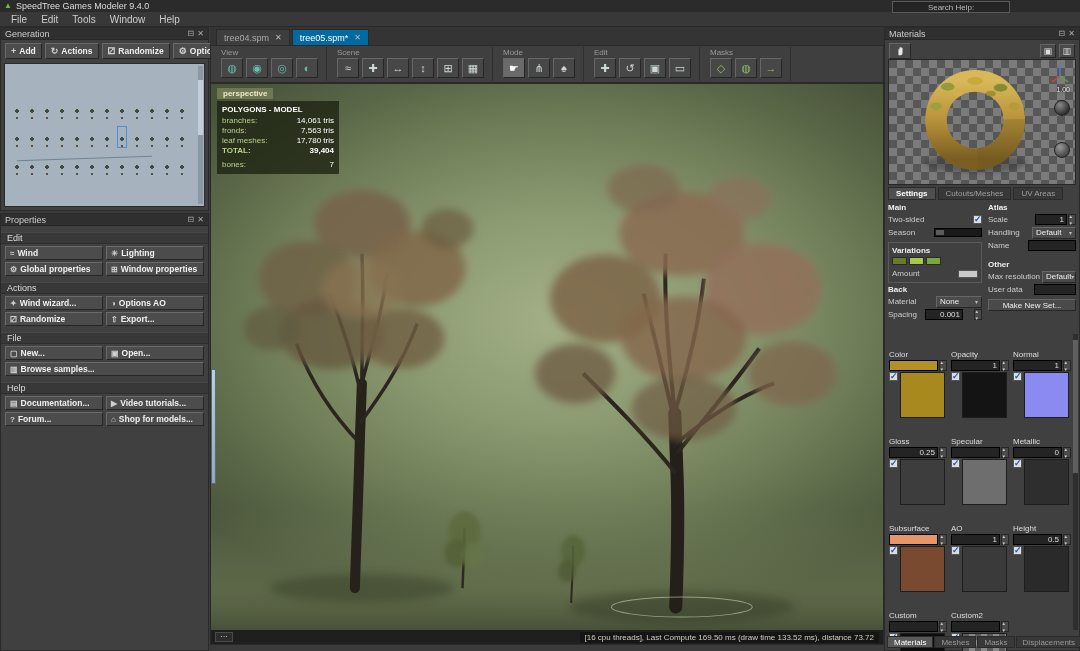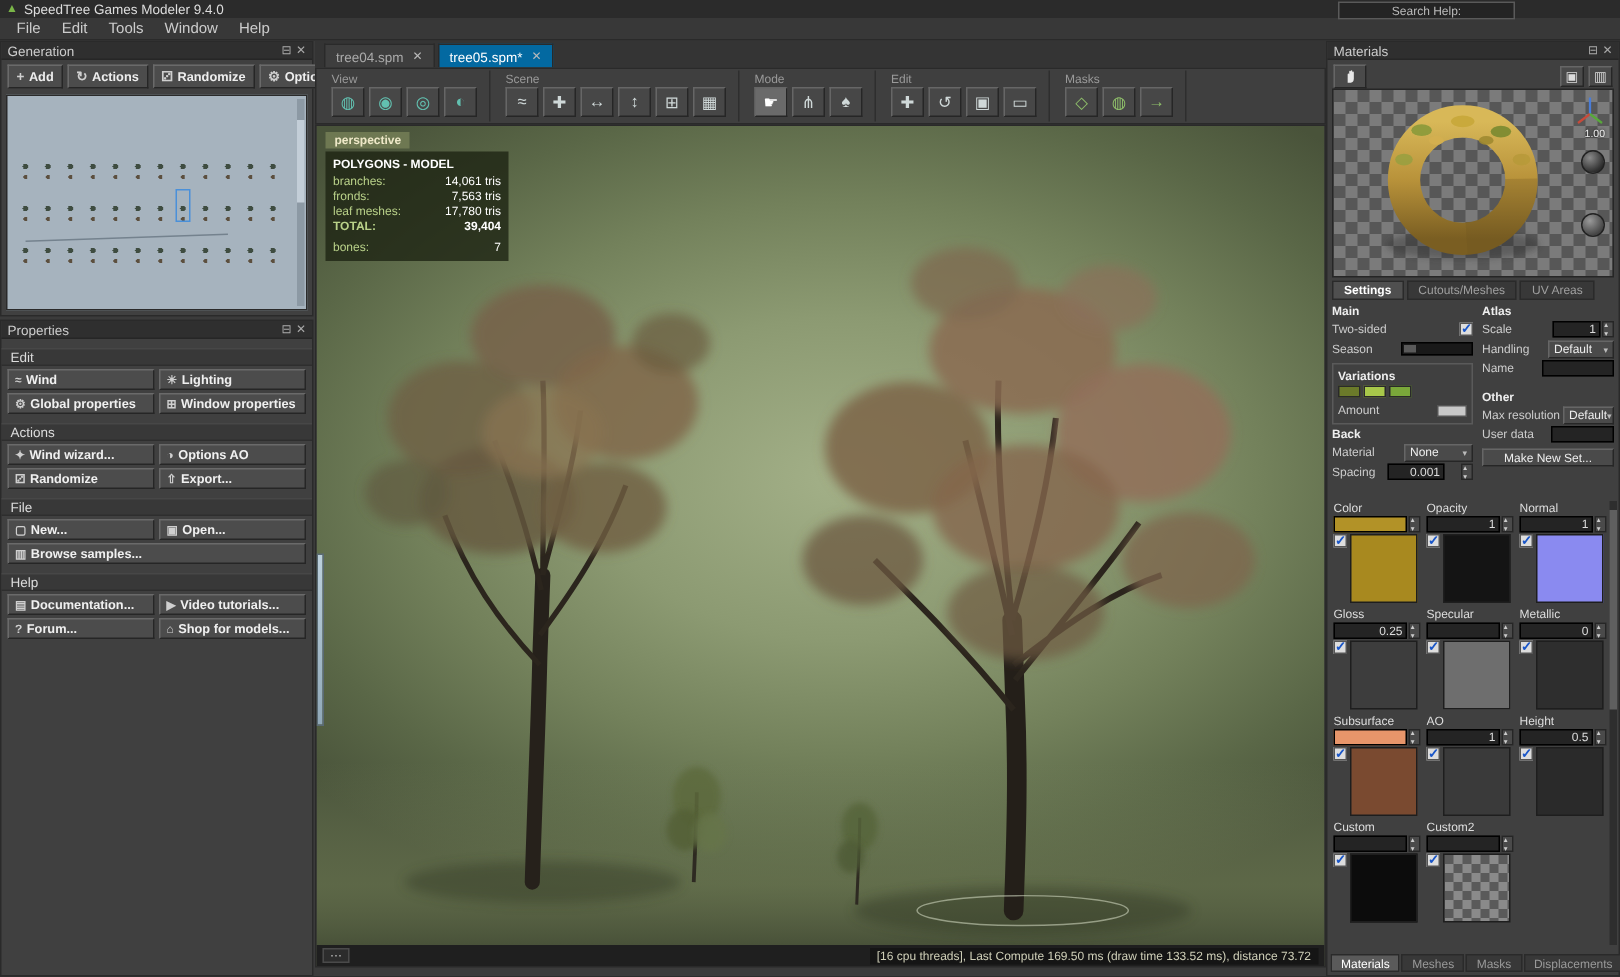--- a/index.html
+++ b/index.html
@@ -106,21 +106,21 @@
   .vswatch{width:15px;height:8px;border:1px solid #2a2a2a;cursor:default;}
   .sel{height:12px;background:#4a4a4a;border:1px solid #262626;border-top-color:#666;border-left-color:#666;color:#eee;font-size:8px;display:flex;align-items:center;padding:0 3px;cursor:default;overflow:hidden;white-space:nowrap;}
   .sel .arrow{margin-left:auto;font-size:6px;color:#bbb;}
   .numf{height:11px;background:#242424;border:1px solid #000;color:#ddd;font-size:8px;display:flex;align-items:center;justify-content:flex-end;padding:0 2px;cursor:text;overflow:hidden;}
   .stepper{width:8px;height:11px;background:#4a4a4a;border:1px solid #262626;position:relative;cursor:default;flex:0 0 auto;}
   .stepper::before{content:"▴";position:absolute;top:-2px;left:0.5px;font-size:5px;color:#ccc;}
   .stepper::after{content:"▾";position:absolute;bottom:-2px;left:0.5px;font-size:5px;color:#ccc;}
   .mkbtn{height:12px;background:#4a4a4a;border:1px solid #262626;border-top-color:#666;border-left-color:#666;color:#eee;font-size:8px;display:flex;align-items:center;justify-content:center;margin-top:3px;cursor:default;}
 
   .maps-grid{position:absolute;left:4px;top:306px;right:8px;display:grid;grid-template-columns:repeat(3,1fr);gap:3px 4px;}
-  .mcell{width:100%;}
+  .mcell{width:100%;margin-top:16px;}
   .mlabel{font-size:8px;color:#ddd;height:9px;line-height:9px;overflow:hidden;white-space:nowrap;}
   .mval{display:flex;gap:1px;margin:1px 0;}
   .mval .numf{flex:1;}
   .mthumbrow{display:flex;gap:2px;align-items:flex-start;}
   .thumb{width:45px;height:46px;border:1px solid #1e1e1e;background:#333;position:relative;cursor:default;flex:0 0 auto;
     background-image:repeating-linear-gradient(37deg, rgba(255,255,255,.06) 0 2px, transparent 2px 5px);}
   .thumb.dots{background-image:radial-gradient(circle 1.5px at 9px 10px,#e8e8e8 95%,transparent),radial-gradient(circle 1.2px at 24px 22px,#ddd 95%,transparent),radial-gradient(circle 1.6px at 36px 12px,#eee 95%,transparent),radial-gradient(circle 1.2px at 14px 34px,#ddd 95%,transparent),radial-gradient(circle 1.5px at 33px 38px,#e8e8e8 95%,transparent);}
   .thumb.flat{background-image:none;}
   .thumb.checker{background:repeating-conic-gradient(#8a8a8a 0% 25%, #5a5a5a 0% 50%);background-size:12px 12px;}
   .vscroll{position:absolute;right:1px;top:306px;bottom:20px;width:5px;background:#2e2e2e;}

